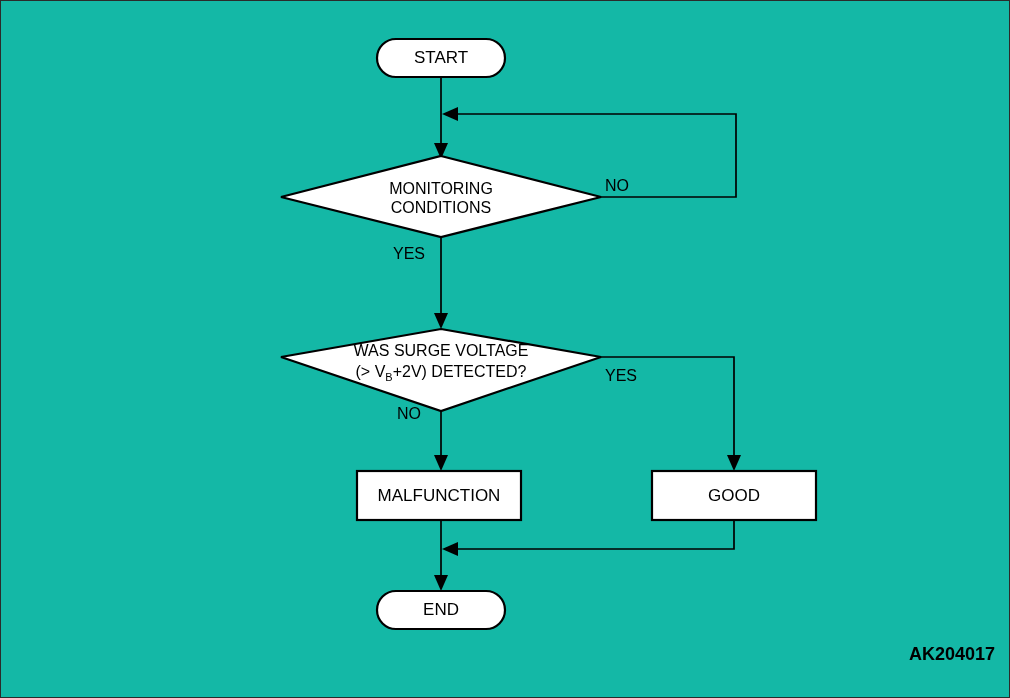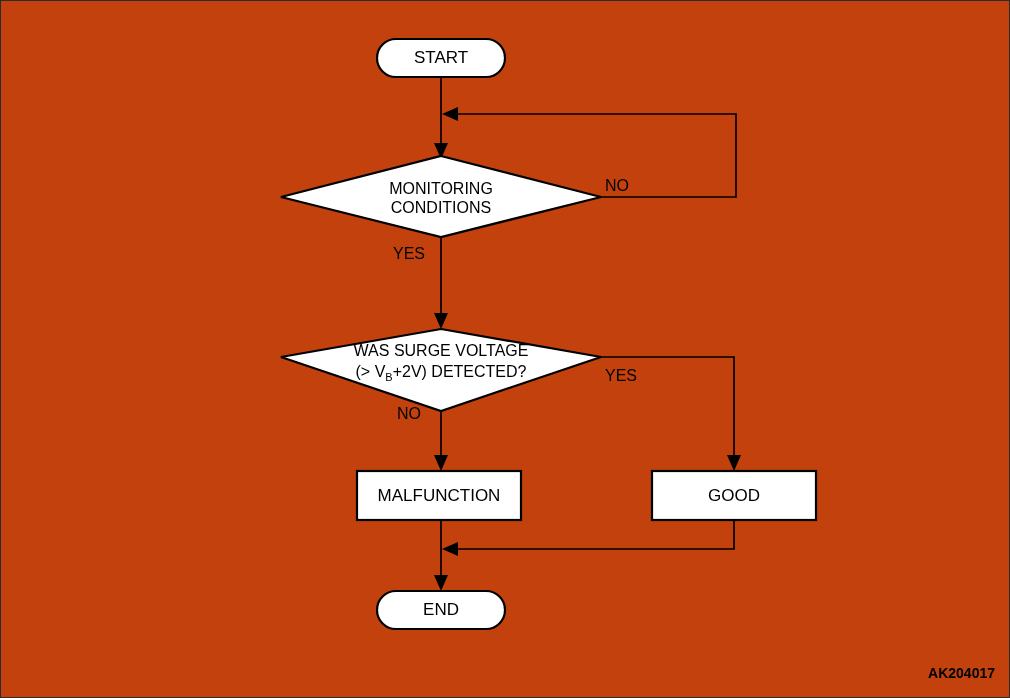--- a/index.html
+++ b/index.html
@@ -8,21 +8,21 @@
     padding: 0;
     background: #ffffff;
   }
   body {
     font-family: "Liberation Sans", sans-serif;
   }
   #page {
     position: relative;
     width: 1010px;
     height: 698px;
-    background: #c2410c;
+    background: #14b8a6;
     box-sizing: border-box;
     border: 1px solid #2b2b2b;
     overflow: hidden;
   }
   #flow-svg {
     position: absolute;
     left: 0;
     top: 0;
     width: 1010px;
     height: 698px;
@@ -59,23 +59,23 @@
     stroke-width: 1.7;
     fill: none;
   }
   .arrow-head {
     fill: #000000;
     stroke: none;
   }
   #watermark {
     position: absolute;
     right: 14px;
-    bottom: 16px;
+    bottom: 32px;
     font-family: "Liberation Sans", sans-serif;
-    font-size: 14px;
+    font-size: 18px;
     font-weight: bold;
     color: #000000;
     letter-spacing: 0px;
   }
 </style>
 </head>
 <body>
 
 <div id="page">
 

